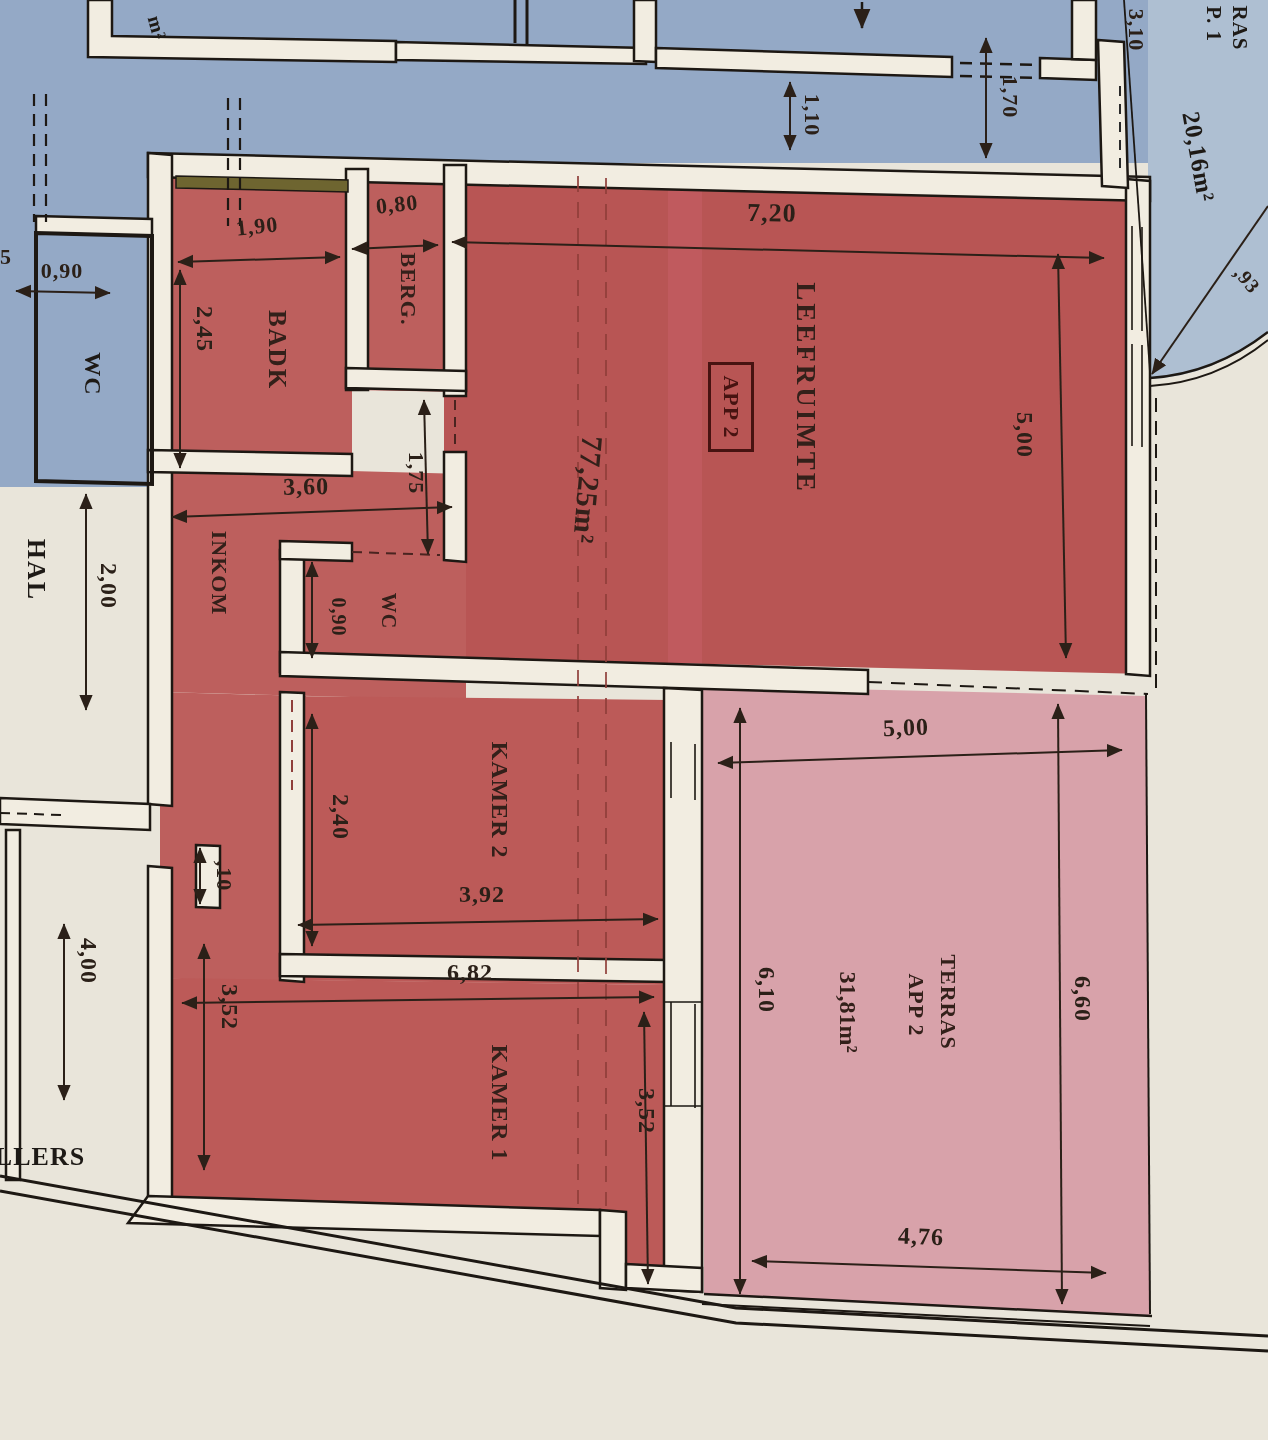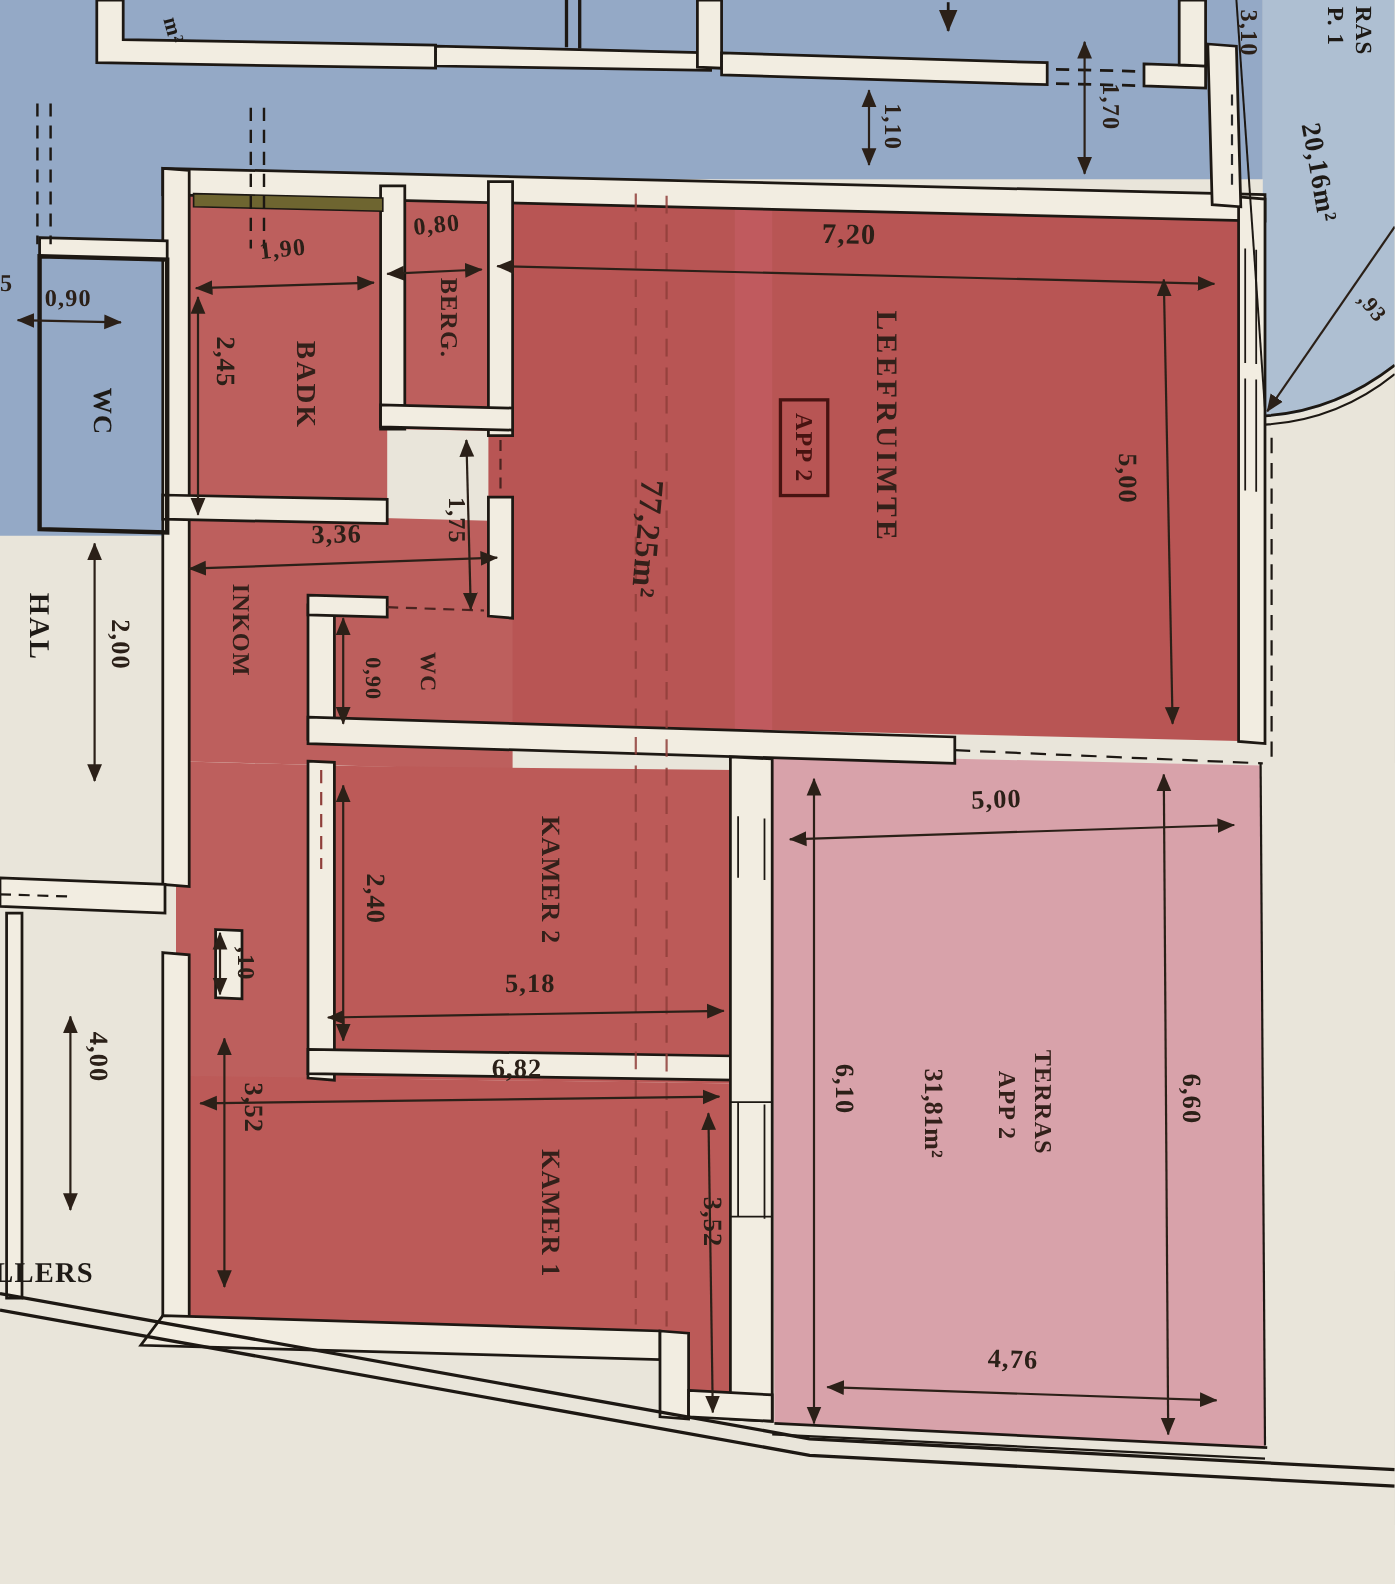--- a/index.html
+++ b/index.html
@@ -177,29 +177,29 @@
 <div class="lbl blue-ink" style="left:1214px;top:24px;font-size:21px;--r:90deg">P. 1</div>
 <div class="lbl blue-ink" style="left:1198px;top:157px;font-size:25px;--r:80deg">20,16m²</div>
 <div class="lbl blue-ink" style="left:157px;top:28px;font-size:20px;--r:75deg">m²</div>
 
 <div class="lbl dim blue-ink" style="left:62px;top:271px;font-size:22px">0,90</div>
 <div class="lbl dim" style="left:257px;top:226px;font-size:22px;--r:-6deg">1,90</div>
 <div class="lbl dim" style="left:204px;top:329px;font-size:24px;--r:90deg">2,45</div>
 <div class="lbl dim" style="left:397px;top:204px;font-size:22px;--r:-6deg">0,80</div>
 <div class="lbl dim" style="left:772px;top:213px;font-size:26px;--r:1deg">7,20</div>
 <div class="lbl dim" style="left:1024px;top:435px;font-size:24px;--r:90deg">5,00</div>
-<div class="lbl dim" style="left:306px;top:487px;font-size:24px;--r:-1deg">3,36</div>
+<div class="lbl dim" style="left:306px;top:487px;font-size:24px;--r:-1deg">3,60</div>
 <div class="lbl dim" style="left:416px;top:473px;font-size:22px;--r:90deg">1,75</div>
 <div class="lbl dim" style="left:338px;top:617px;font-size:20px;--r:90deg">0,90</div>
 <div class="lbl dim blue-ink" style="left:108px;top:586px;font-size:24px;--r:90deg">2,00</div>
 <div class="lbl dim blue-ink" style="left:88px;top:961px;font-size:24px;--r:90deg">4,00</div>
 <div class="lbl dim" style="left:224px;top:876px;font-size:22px;--r:90deg">,10</div>
 <div class="lbl dim" style="left:229px;top:1007px;font-size:24px;--r:90deg">3,52</div>
 <div class="lbl dim" style="left:340px;top:817px;font-size:24px;--r:90deg">2,40</div>
-<div class="lbl dim" style="left:482px;top:895px;font-size:24px">5,18</div>
+<div class="lbl dim" style="left:482px;top:895px;font-size:24px">3,92</div>
 <div class="lbl dim" style="left:470px;top:973px;font-size:24px">6,82</div>
 <div class="lbl dim" style="left:646px;top:1111px;font-size:24px;--r:90deg">3,52</div>
 <div class="lbl dim" style="left:906px;top:728px;font-size:24px;--r:-2deg">5,00</div>
 <div class="lbl dim" style="left:766px;top:990px;font-size:24px;--r:90deg">6,10</div>
 <div class="lbl dim" style="left:1082px;top:999px;font-size:24px;--r:90deg">6,60</div>
 <div class="lbl dim" style="left:921px;top:1237px;font-size:24px;--r:2deg">4,76</div>
 <div class="lbl dim blue-ink" style="left:1010px;top:97px;font-size:22px;--r:90deg">1,70</div>
 <div class="lbl dim blue-ink" style="left:812px;top:115px;font-size:22px;--r:90deg">1,10</div>
 <div class="lbl dim blue-ink" style="left:1136px;top:30px;font-size:22px;--r:90deg">3,10</div>
 <div class="lbl dim blue-ink" style="left:1247px;top:280px;font-size:20px;--r:50deg">,93</div>

